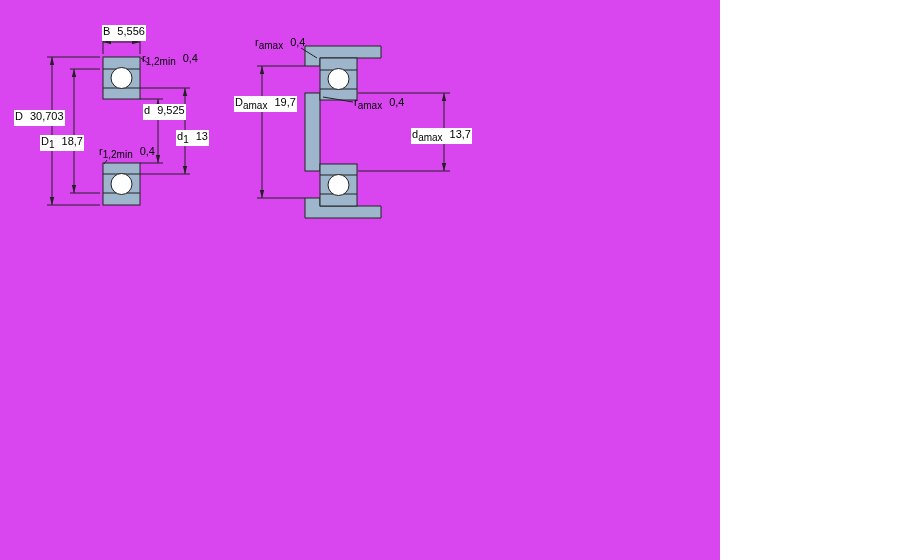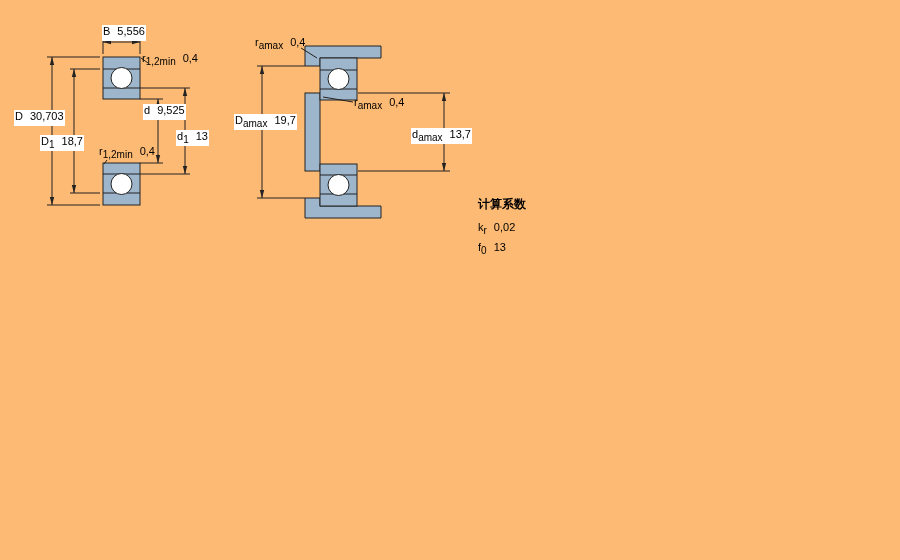--- a/index.html
+++ b/index.html
@@ -1,18 +1,18 @@
 <!DOCTYPE html>
 <html style="--bearing-fill: #9db6cc; --line-color: #222222;"><head>
 <meta charset="utf-8">
 <style>
   * { margin:0; padding:0; box-sizing:border-box; }
   html,body { background:#ffffff; }
   body { font-family:"Liberation Sans","DejaVu Sans",sans-serif; color:#000; }
-  .canvas { position:relative; width:900px; height:560px; background:#fdba74; overflow:hidden; }
+  .canvas { position:relative; width:720px; height:560px; background:#d946ef; overflow:hidden; }
   svg.drawing { position:absolute; left:0; top:0; }
   .lines { stroke:var(--line-color,#222); stroke-width:1; fill:none; }
   .bfill { fill:var(--bearing-fill,#9db6cc); }
   .ball  { fill:#ffffff; }
   .arr   { fill:var(--line-color,#222); stroke:none; }
   .dim-label { position:absolute; font-size:11px; line-height:13px; white-space:nowrap;
                background:#fff; padding:0 1px; }
   .dim-label.nobg { background:transparent; }
   .dim-label sub, .calc-row sub { font-size:10px; }
   .dim-label .val { margin-left:7px; }
@@ -131,33 +131,24 @@
   <div class="dim-label" style="left:176px; top:130px;">
     <span>d</span><sub>1</sub><span class="val">13</span>
   </div>
   <div class="dim-label nobg" style="left:98px; top:145px;">
     <span>r</span><sub>1,2min</sub><span class="val">0,4</span>
   </div>
 
   <div class="dim-label nobg" style="left:254px; top:36px;">
     <span>r</span><sub>amax</sub><span class="val">0,4</span>
   </div>
-  <div class="dim-label" style="left:234px; top:114px;">
+  <div class="dim-label" style="left:234px; top:96px;">
     <span>D</span><sub>amax</sub><span class="val">19,7</span>
   </div>
   <div class="dim-label nobg" style="left:353px; top:96px;">
     <span>r</span><sub>amax</sub><span class="val">0,4</span>
   </div>
   <div class="dim-label" style="left:411px; top:128px;">
     <span>d</span><sub>amax</sub><span class="val">13,7</span>
   </div>
 
-  <div class="calc">
-    <div class="calc-heading">计算系数</div>
-    <div class="calc-row">
-      <span>k</span><sub>r</sub><span class="val">0,02</span>
-    </div>
-    <div class="calc-row">
-      <span>f</span><sub>0</sub><span class="val">13</span>
-    </div>
-  </div>
 
 </div>
 
 </body></html>

